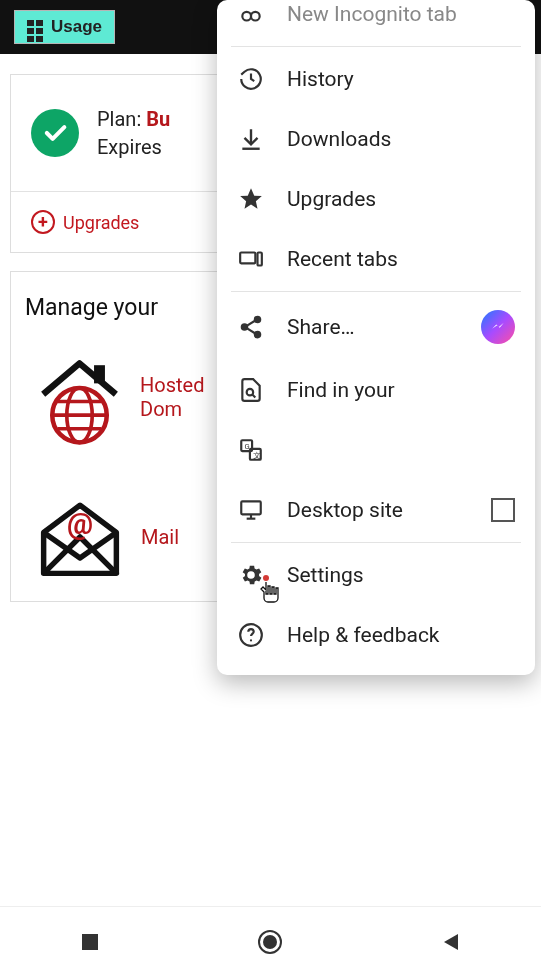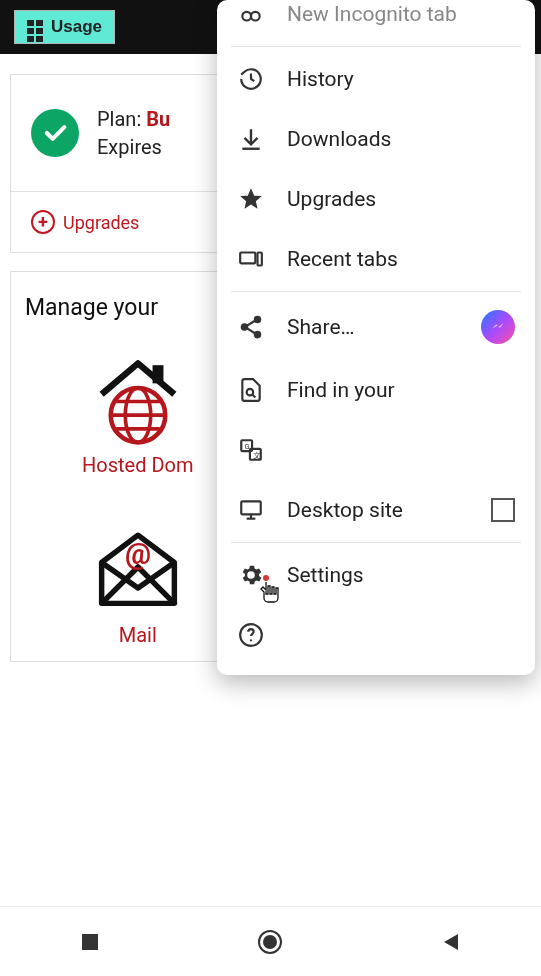--- a/index.html
+++ b/index.html
@@ -43,21 +43,21 @@
   }
   .plan-text { font-size: 20px; color:#222; line-height:1.4;}
   .plan-text .planname { color:#b5171c; font-weight:700;}
   .divider { height:1px; background:#e2e2e2; margin: 0 0px;}
   .upgrades-row { display:flex; align-items:center; gap:8px; padding: 18px 20px; }
   .plus-circle { width:24px; height:24px; border:2px solid #c2181f; border-radius:50%; display:flex;align-items:center;justify-content:center; color:#c2181f; font-weight:700; font-size:18px; line-height:1;}
   .upgrades-lbl { color:#c2181f; font-size:18px;}
   .manage-card { margin: 18px 10px 0 10px; border:1px solid #ddd; padding: 22px 14px 14px 14px;}
   .manage-title { font-size: 23px; color:#111; margin-bottom: 26px;}
   .grid-tiles { display:grid; grid-template-columns: 1fr 1fr; gap: 40px 40px;}
-  .tile { display:flex; flex-direction:column; align-items:center; gap:6px;}
+  .tile { display:flex; flex-direction:row; align-items:center; gap:6px;}
   .tile-label { color:#b5171c; font-size:20px;}
   .tile svg { width: 110px; height:100px;}
   
   .menu {
     position:absolute;
     top: 0;
     right: 6px;
     width: 318px;
     background:#fff;
     border-radius: 10px;
@@ -282,20 +282,21 @@
       <span>Settings</span>
     </li>
     <li class="menu-item">
       <span class="menu-icon">
         <svg viewBox="0 0 24 24" fill="none" stroke="#333" stroke-width="2">
             <circle cx="12" cy="12" r="10"></circle>
             <path d="M9.5 9a2.5 2.5 0 0 1 5 0c0 1.5-2.5 2-2.5 4"></path>
             <circle cx="12" cy="17" r="1" fill="#333" stroke="none"></circle>
           </svg>
       </span>
+      <span>Help &amp; feedback</span>
     </li>
   </ul>
 </div>
 
 <div class="cursor-ptr">
   <svg width="30" height="34" viewBox="0 0 30 34">
     <circle cx="10" cy="4" r="3" fill="#d43a36"></circle>
     <path d="M10 8 v12 h2 v-8 h2 v8 h2 v-7 h2 v7 h2 v-6 h2 v10 a4 4 0 0 1 -4 4 h-6 a4 4 0 0 1 -4 -4 v-6 l-3 -3 2 -2 3 3 v-8 z" fill="#fff" stroke="#111" stroke-width="1.3"></path>
   </svg>
 </div>

